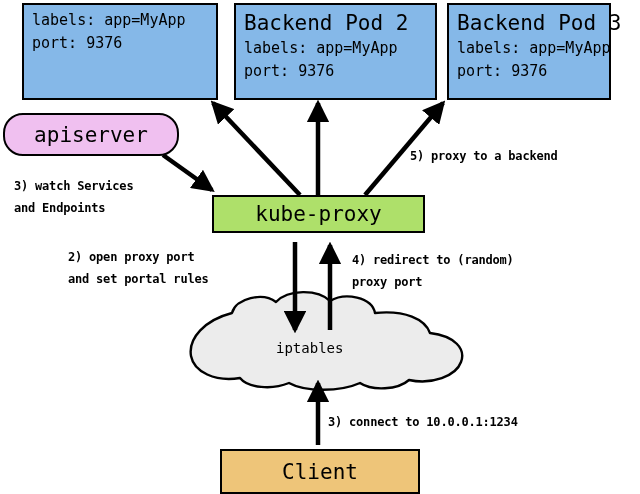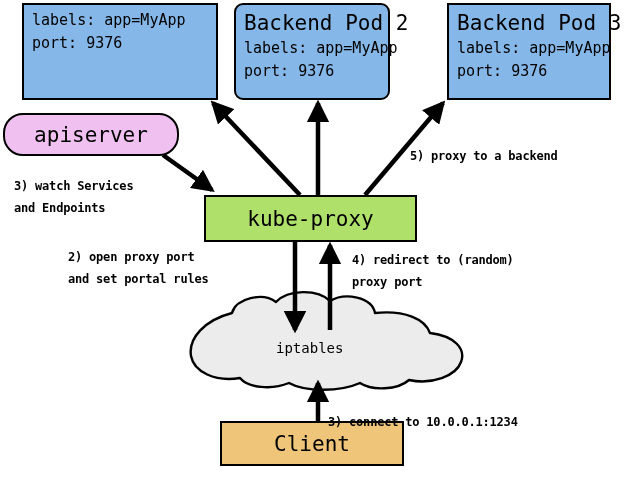--- a/index.html
+++ b/index.html
@@ -134,43 +134,43 @@
     <line x1="330" y1="330" x2="330" y2="245" stroke="#000000" stroke-width="4.5" marker-end="url(#arrowhead)"></line>
 
     <line x1="318" y1="445" x2="318" y2="383" stroke="#000000" stroke-width="4.5" marker-end="url(#arrowhead)"></line>
   </svg>
 
   <div class="node pod-box" style="left:22px; top:3px; width:196px; height:97px;">
     <div class="pod-line">labels: app=MyApp</div>
     <div class="pod-line">port: 9376</div>
   </div>
 
-  <div class="node pod-box" style="left:234px; top:3px; width:156px; height:97px;border-radius:9px;">
+  <div class="node pod-box" style="left:234px; top:3px; width:203px; height:97px;">
     <div class="pod-title">Backend Pod 2</div>
     <div class="pod-line">labels: app=MyApp</div>
     <div class="pod-line">port: 9376</div>
   </div>
 
   <div class="node pod-box" style="left:447px; top:3px; width:164px; height:97px;">
     <div class="pod-title">Backend Pod 3</div>
     <div class="pod-line">labels: app=MyApp</div>
     <div class="pod-line">port: 9376</div>
   </div>
 
   <div class="node apiserver-box" style="left:3px; top:113px; width:176px; height:43px;border-radius:20px;">
     <span class="apiserver-label">apiserver</span>
   </div>
 
-  <div class="node kubeproxy-box" style="left:204px; top:195px; width:213px; height:47px;align-items:center;">
+  <div class="node kubeproxy-box" style="left:212px; top:195px; width:213px; height:38px;align-items:center;">
     <span class="kubeproxy-label">kube-proxy</span>
   </div>
 
   <div class="cloud-label" style="left:276px; top:340px;">iptables</div>
 
-  <div class="node client-box" style="left:220px; top:421px; width:184px; height:45px;">
+  <div class="node client-box" style="left:220px; top:449px; width:200px; height:45px;">
     <span class="client-label">Client</span>
   </div>
 
   <div class="step-label" style="left:14px; top:175px;">
     <div>3) watch Services</div>
     <div>and Endpoints</div>
   </div>
 
   <div class="step-label" style="left:68px; top:246px;">
     <div>2) open proxy port</div>

